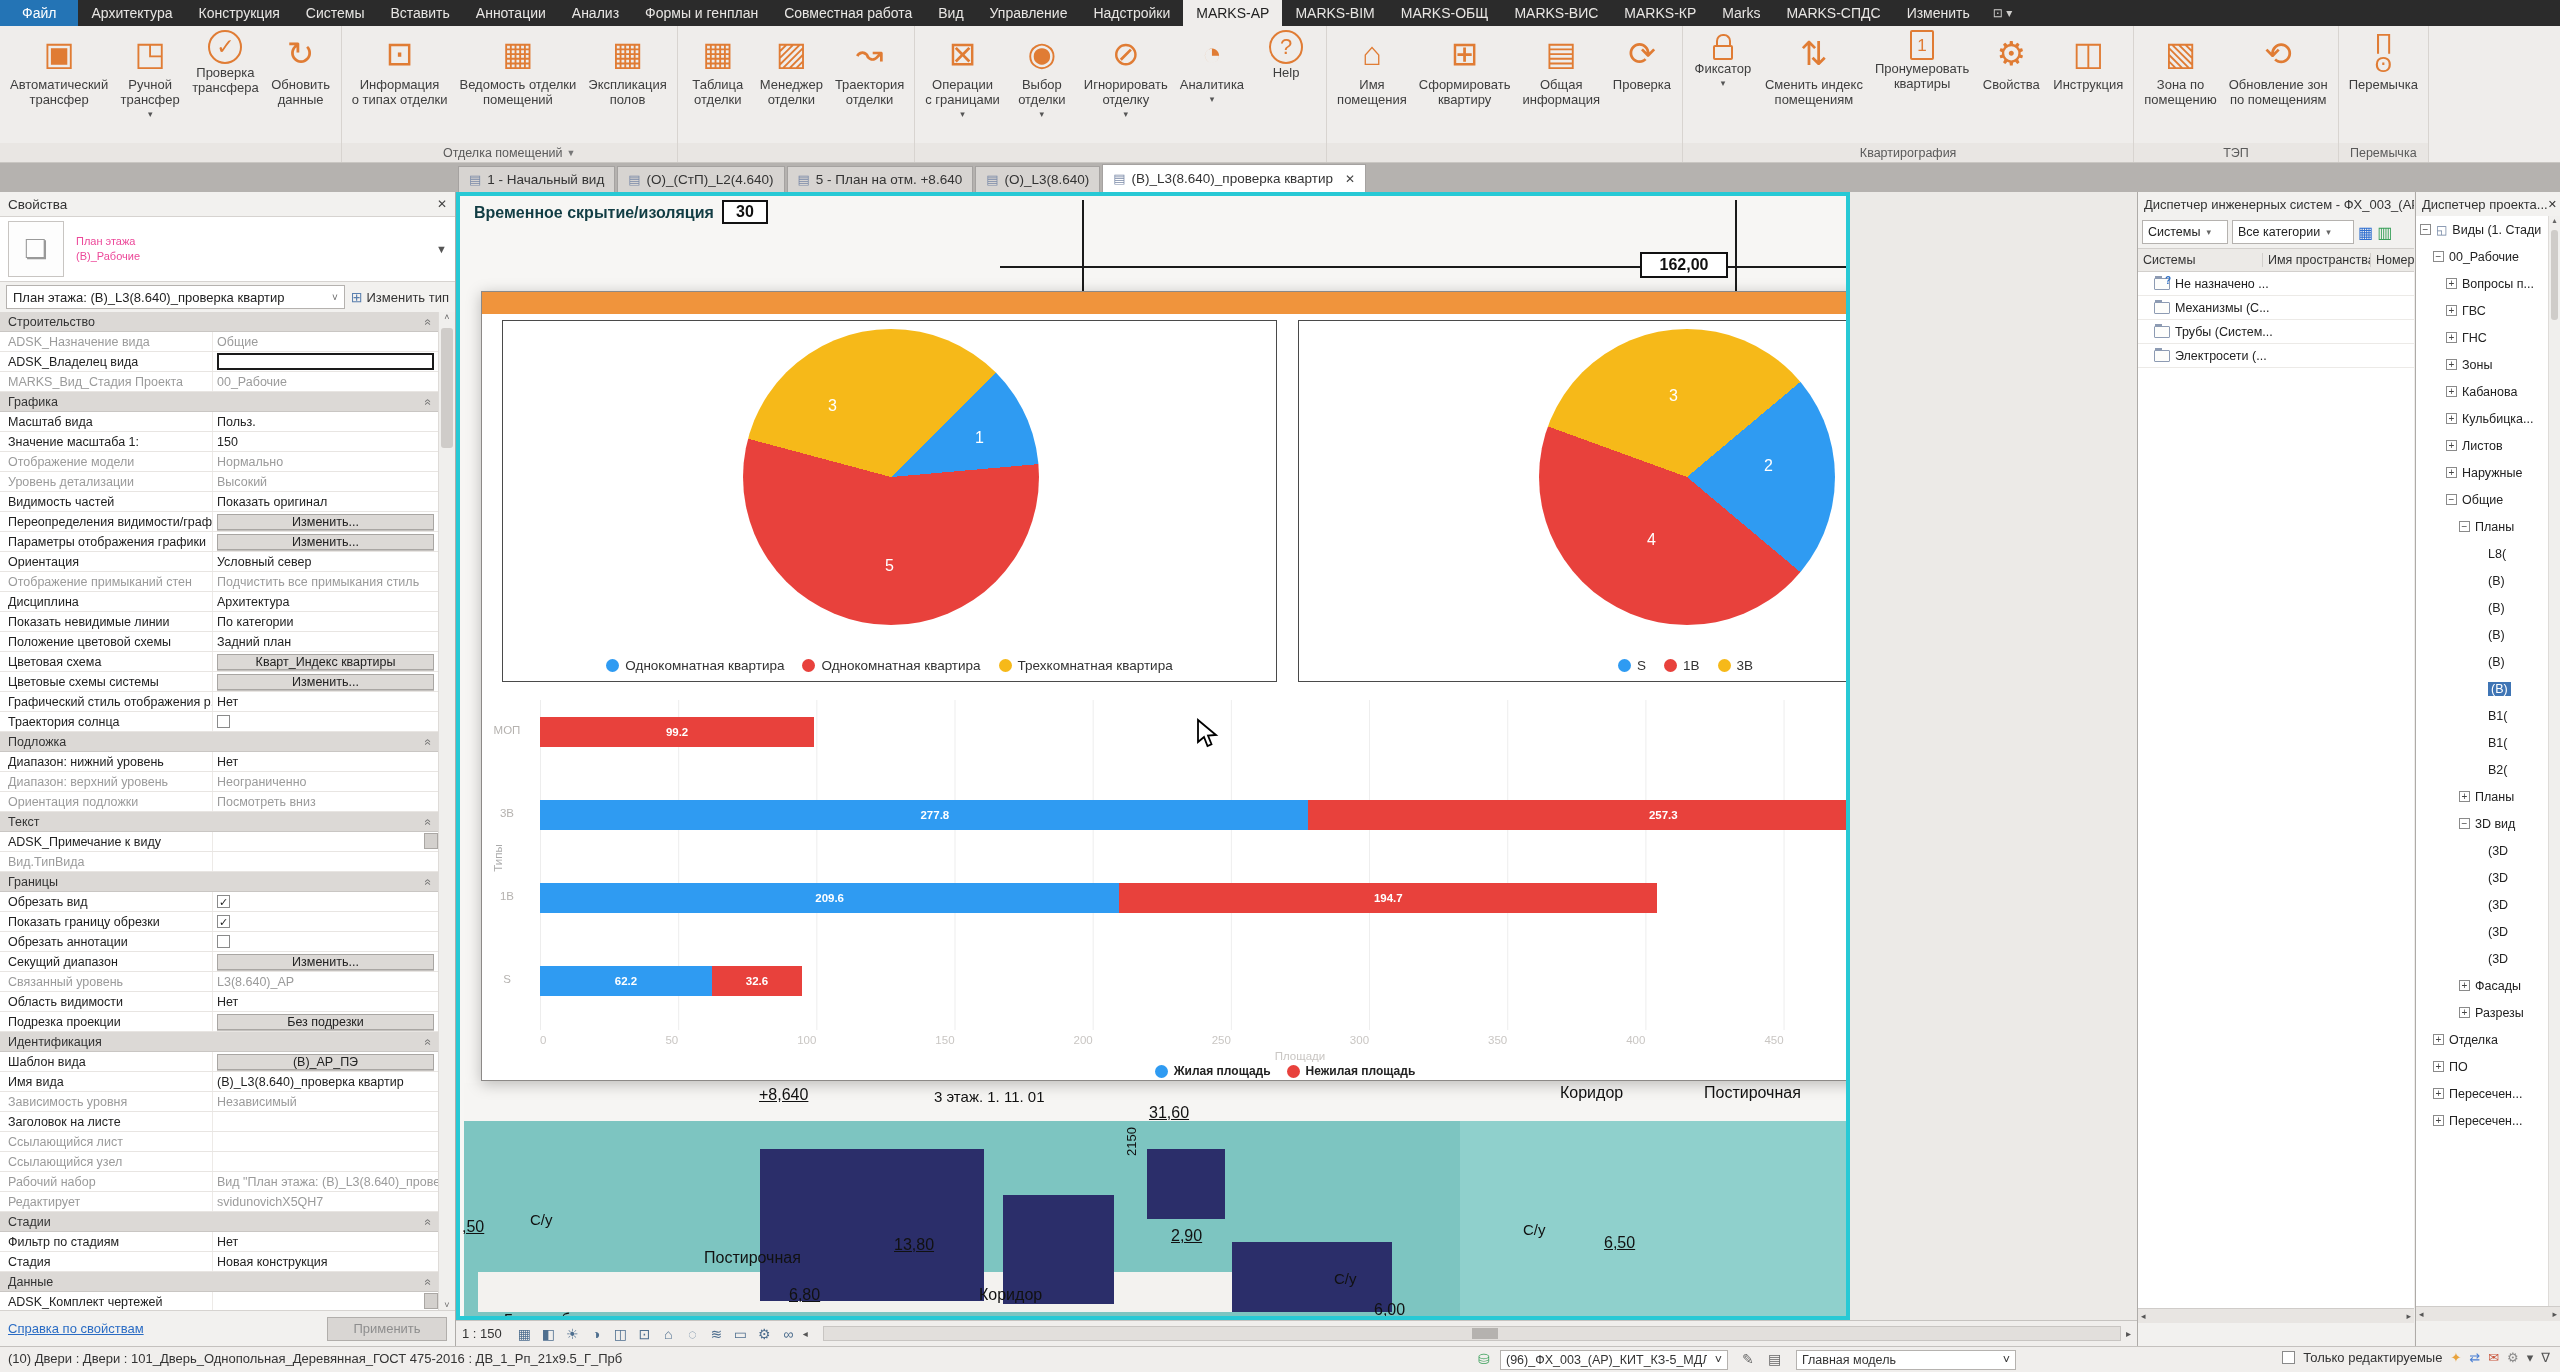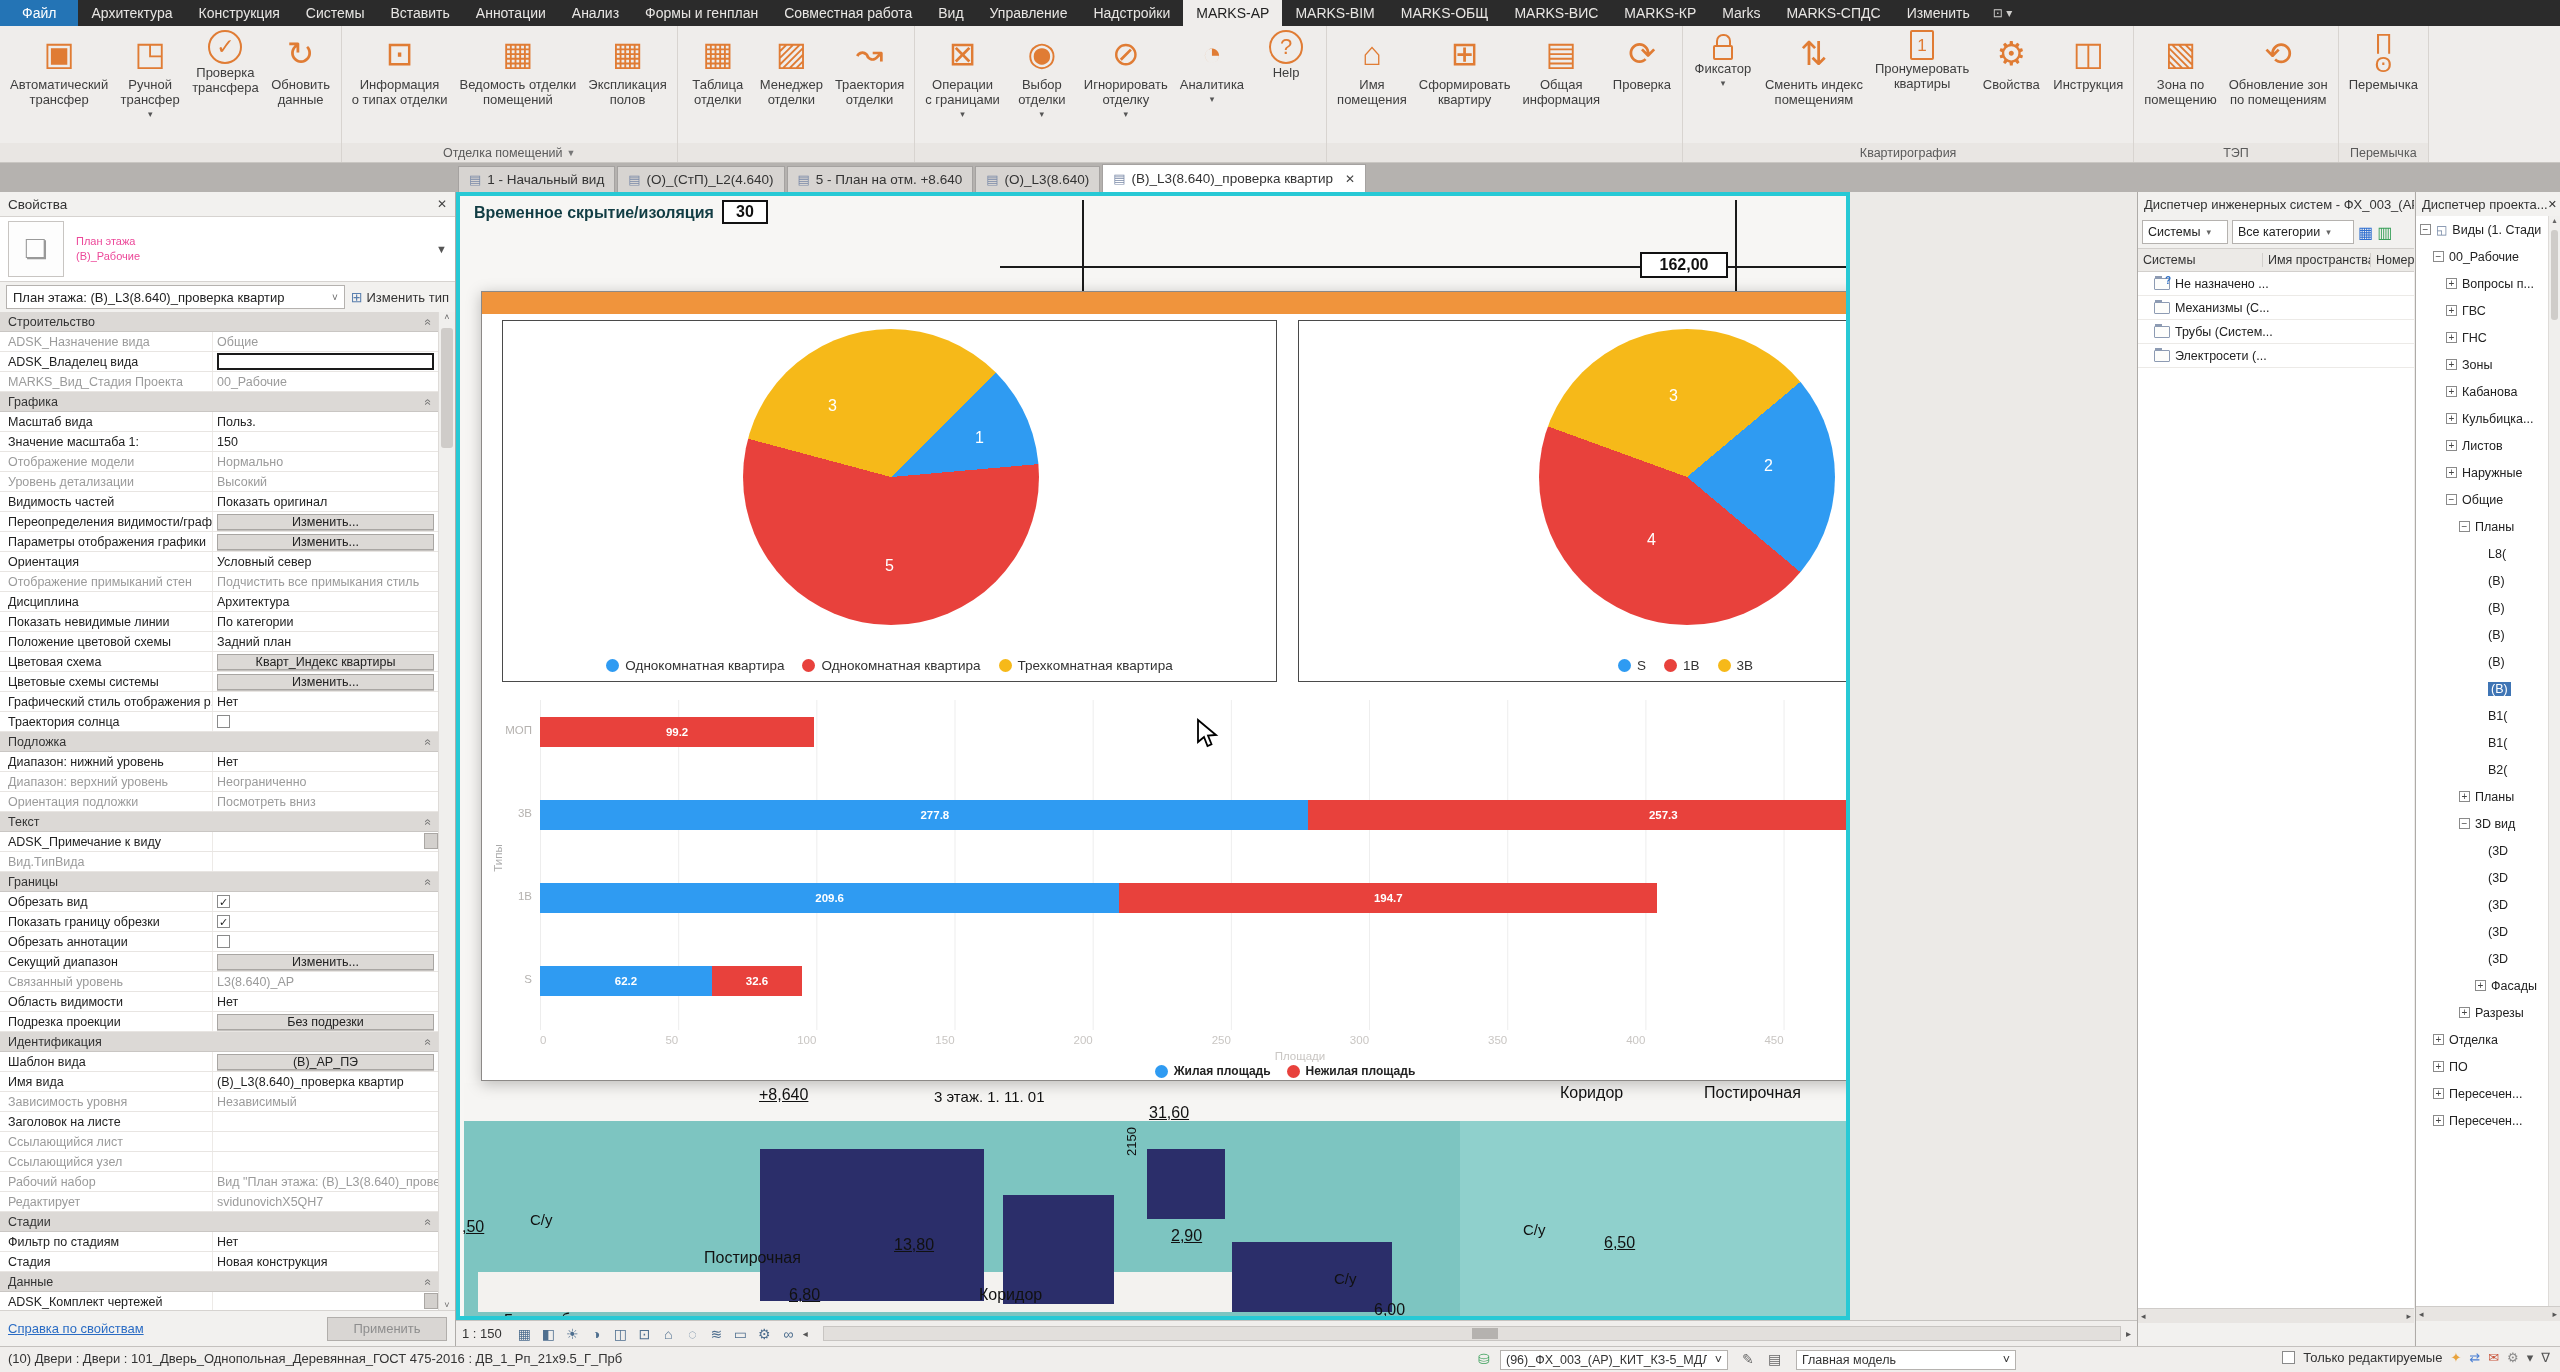--- a/index.html
+++ b/index.html
@@ -89,21 +89,21 @@
   .ppanel{position:absolute;top:28px;width:775px;height:362px;border:1px solid #4a4a4a;background:#fff;}
   #ppanel1{left:20px;} #ppanel2{left:816px;}
   .pie{position:absolute;left:240px;top:8px;width:296px;height:296px;border-radius:50%;}
   .pie-lbl{position:absolute;color:#fff;font-size:15px;}
   .plegend{position:absolute;left:0;bottom:8px;width:100%;display:flex;justify-content:center;gap:18px;font-size:13.5px;color:#333;}
   .lditem{display:flex;align-items:center;gap:6px;}
   .ldot{width:13px;height:13px;border-radius:50%;}
   
   #bar-ylab{position:absolute;left:2px;top:560px;font-size:11.5px;color:#aaa;transform:rotate(-90deg);}
   #bar-cats{position:absolute;left:0px;top:403px;width:54px;height:345px;}
-  #bar-cats span{position:absolute;right:4px;width:50px;text-align:right;font-size:11.5px;color:#b5b2af;}
+  #bar-cats span{position:absolute;right:4px;width:50px;text-align:center;font-size:11.5px;color:#b5b2af;}
   #bar-plot{position:absolute;left:58px;top:408px;width:1520px;height:330px;background-image:linear-gradient(to right,#ededed 1px,transparent 1px);background-size:9.0909% 100%;}
   .bar-row{position:absolute;left:0;height:30px;width:100%;}
   .bar-seg{position:absolute;top:0;height:30px;display:flex;align-items:center;justify-content:center;color:#fff;font-size:11.5px;font-weight:bold;}
   #bar-ticks{position:absolute;left:58px;top:742px;width:1520px;display:flex;justify-content:space-between;font-size:11.5px;color:#c9c6c3;}
   #bar-xlab{position:absolute;left:58px;top:758px;width:1520px;text-align:center;font-size:11.5px;color:#c9c6c3;}
   #bar-legend{position:absolute;left:0;top:772px;width:100%;display:flex;justify-content:center;gap:16px;font-size:12px;color:#222;font-weight:bold;}
 
   
   #viewbar{position:absolute;left:0;bottom:0;width:1681px;height:26px;background:#f0eeec;border-top:1px solid #c6c3c0;display:flex;align-items:center;padding:0 6px;gap:5px;}
   #viewbar .scale{font-size:13px;color:#333;margin-right:8px;}
@@ -1326,21 +1326,21 @@
 
           <span class="tl">(3D</span>
         </div>
 
         <div class="titem" style="padding-left: 56px;">
           <span class="tg n"></span>
 
           <span class="tl">(3D</span>
         </div>
 
-        <div class="titem" style="padding-left: 43px; margin-left: 16px;">
+        <div class="titem" style="padding-left: 43px;">
           <span class="tg p"></span>
 
           <span class="tl">Фасады</span>
         </div>
 
         <div class="titem" style="padding-left: 43px;">
           <span class="tg p"></span>
 
           <span class="tl">Разрезы</span>
         </div>

